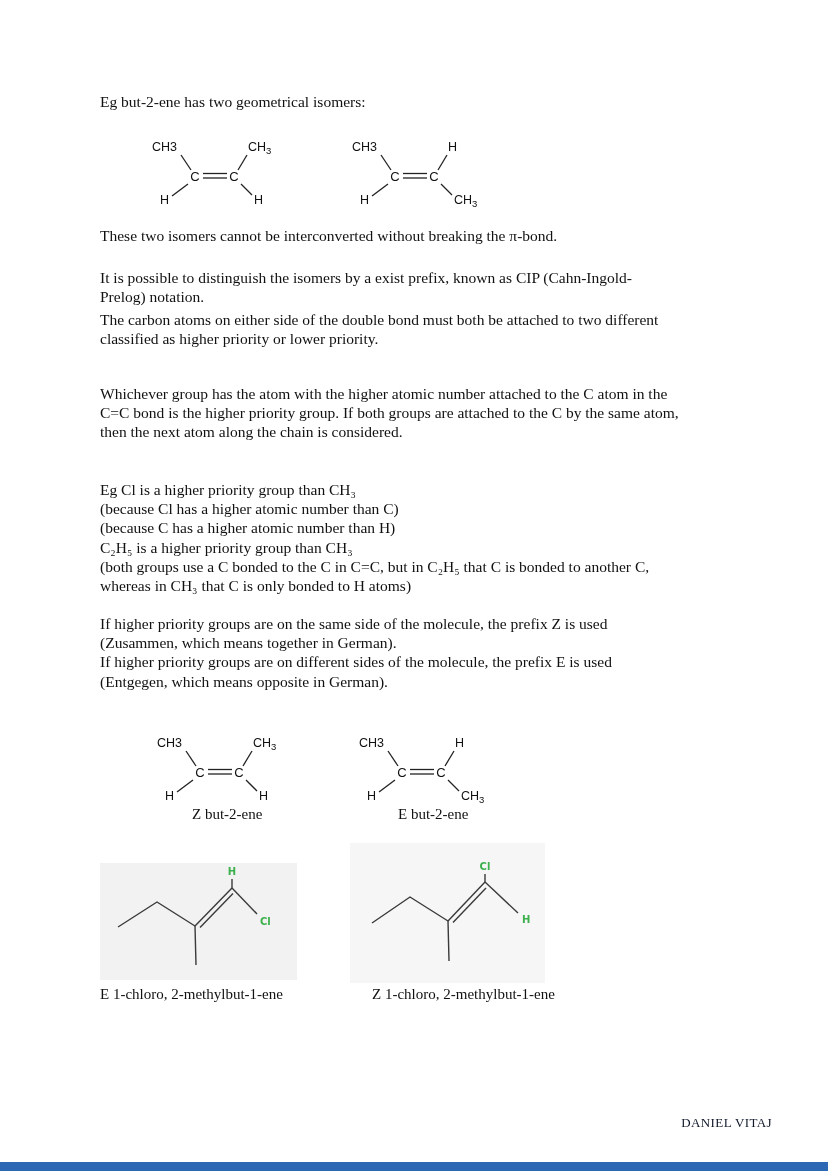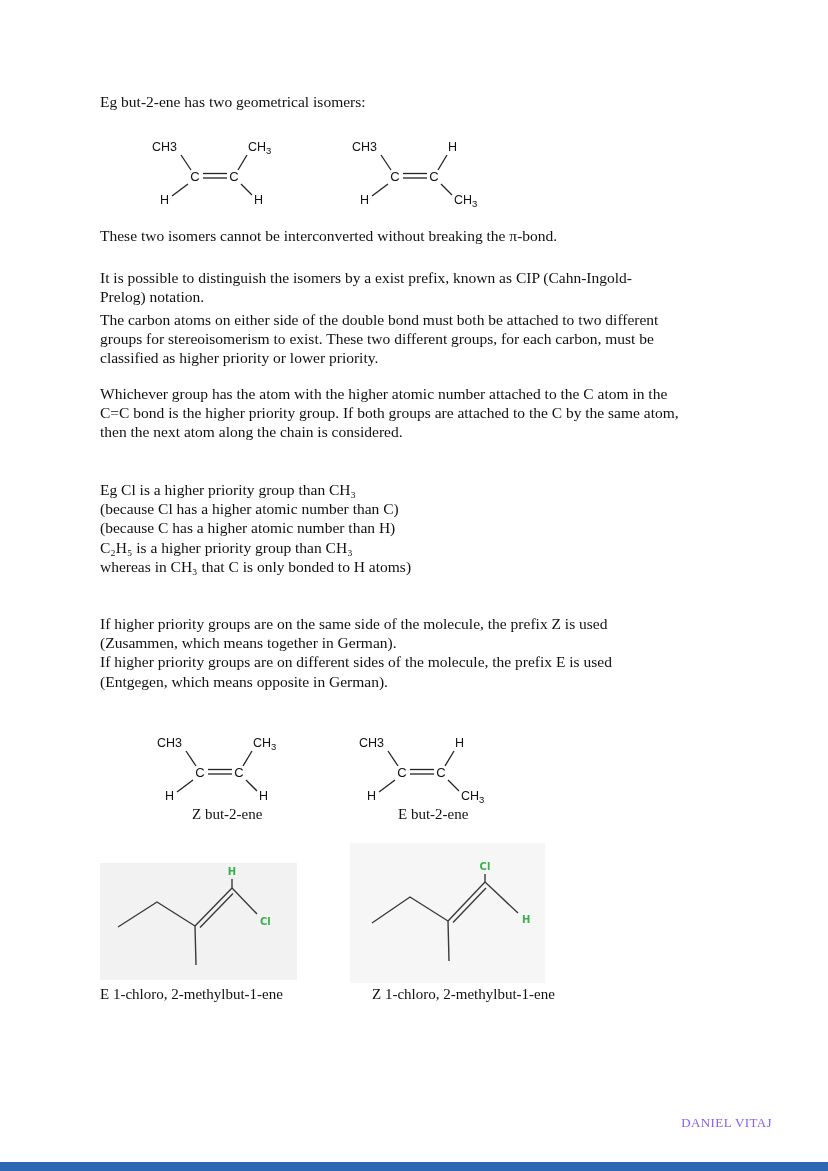--- a/index.html
+++ b/index.html
@@ -13,21 +13,21 @@
   .mol svg .bond line{stroke:#222;stroke-width:1.3;}
   .mol svg .atom{font-family:"Liberation Sans",sans-serif;font-size:13px;fill:#111;}
   .mol svg .lbl{font-family:"Liberation Sans",sans-serif;font-size:12.5px;fill:#111;}
   .mol svg .sub{font-size:9.5px;}
   .caption{position:absolute;font-size:15px;white-space:nowrap;}
   .skel-box{position:absolute;}
   .skel-box.e{left:100px;top:863px;width:197px;height:117px;background:#f2f2f2;}
   .skel-box.z{left:350px;top:843px;width:195px;height:140px;background:#f6f6f6;}
   .skel line,.skel polyline{stroke:#3a3a3a;stroke-width:1.4;fill:none;}
   .glabel{font-family:"DejaVu Sans",sans-serif;font-size:10px;font-weight:600;fill:#3cb04c;}
-  .footer-name{position:absolute;top:1115px;right:56px;font-size:13px;letter-spacing:0.4px;color:#8b5cf6;white-space:nowrap;}
+  .footer-name{position:absolute;top:1115px;right:56px;font-size:13px;letter-spacing:0.4px;color:#0f172a;white-space:nowrap;}
   .footer-bar{position:absolute;left:0;right:0;bottom:0;height:9px;background:#2d68b5;}
 </style>
 </head>
 <body>
 
 <div class="block" style="top:92px">
   <div class="line">Eg but-2-ene has two geometrical isomers:</div>
 </div>
 
 <div class="mol" style="left:138px;top:134px">
@@ -72,35 +72,35 @@
   <div class="line">These two isomers cannot be interconverted without breaking the π-bond.</div>
 </div>
 
 <div class="block" style="top:268px">
   <div class="line">It is possible to distinguish the isomers by a exist prefix, known as CIP (Cahn-Ingold-</div>
   <div class="line">Prelog) notation.</div>
 </div>
 
 <div class="block" style="top:310px">
   <div class="line">The carbon atoms on either side of the double bond must both be attached to two different</div>
-  <div class="line">groups for stereoisomerism to exist. These two different groups, for each carbon, must be</div>
   <div class="line">classified as higher priority or lower priority.</div>
 </div>
 
 <div class="block" style="top:384px">
   <div class="line">Whichever group has the atom with the higher atomic number attached to the C atom in the</div>
   <div class="line">C=C bond is the higher priority group. If both groups are attached to the C by the same atom,</div>
   <div class="line">then the next atom along the chain is considered.</div>
 </div>
 
 <div class="block" style="top:480px">
   <div class="line">Eg Cl is a higher priority group than CH₃</div>
   <div class="line">(because Cl has a higher atomic number than C)</div>
   <div class="line">(because C has a higher atomic number than H)</div>
   <div class="line">C₂H₅ is a higher priority group than CH₃</div>
+  <div class="line">(both groups use a C bonded to the C in C=C, but in C₂H₅ that C is bonded to another C,</div>
   <div class="line">whereas in CH₃ that C is only bonded to H atoms)</div>
 </div>
 
 <div class="block" style="top:614px">
   <div class="line">If higher priority groups are on the same side of the molecule, the prefix Z is used</div>
   <div class="line">(Zusammen, which means together in German).</div>
   <div class="line">If higher priority groups are on different sides of the molecule, the prefix E is used</div>
   <div class="line">(Entgegen, which means opposite in German).</div>
 </div>
 

